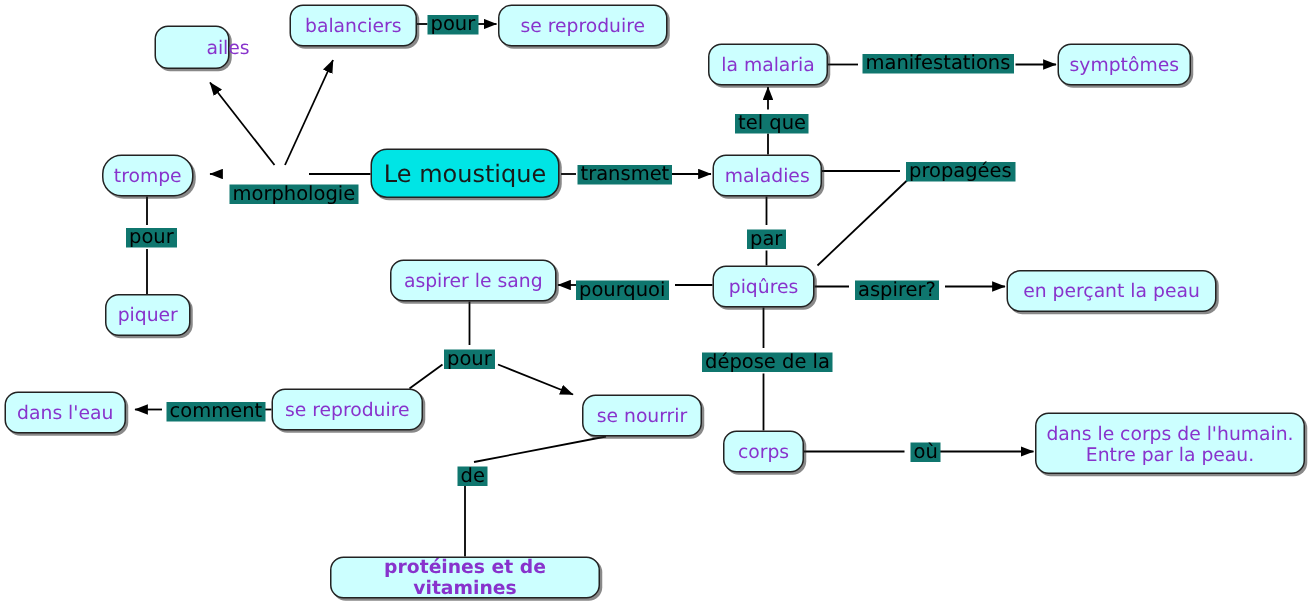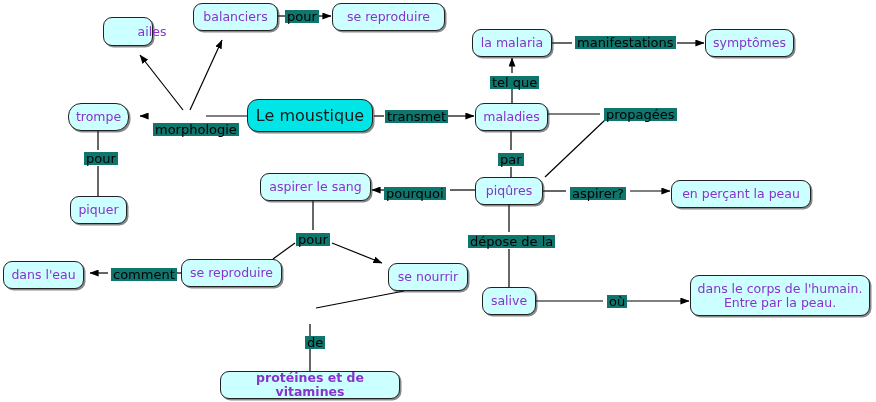--- a/index.html
+++ b/index.html
@@ -130,35 +130,35 @@
       <div class="node" style="left: 68px; top: 103px; width: 61px; height: 28px; border-radius: 13px;">trompe</div>
       <div class="node root" style="left: 247px; top: 99px; width: 126px; height: 33px;">Le moustique</div>
       <div class="node" style="left: 475px; top: 103px; width: 73px; height: 28px;">maladies</div>
       <div class="node" style="left: 70px; top: 196px; width: 57px; height: 28px;">piquer</div>
       <div class="node" style="left: 260px; top: 173px; width: 111px; height: 28px;">aspirer le sang</div>
       <div class="node" style="left: 475px; top: 177px; width: 68px; height: 28px;">piqûres</div>
       <div class="node" style="left: 671px; top: 180px; width: 140px; height: 28px;">en perçant la peau</div>
       <div class="node" style="left: 3px; top: 261px; width: 81px; height: 28px;">dans l'eau</div>
       <div class="node" style="left: 181px; top: 259px; width: 101px; height: 28px;">se reproduire</div>
       <div class="node" style="left: 388px; top: 263px; width: 80px; height: 28px;">se nourrir</div>
-      <div class="node" style="left: 482px; top: 287px; width: 54px; height: 28px;">salive</div>
+      <div class="node" style="left: 482px; top: 287px; width: 54px; height: 28px;">corps</div>
       <div class="node" style="left: 690px; top: 275px; width: 180px; height: 41px;">dans le corps de l'humain.
 Entre par la peau.</div>
       <div class="node" style="left: 220px; top: 371px; width: 180px; height: 28px; font-weight: bold;">protéines et de vitamines</div>
     </div>
   <div id="labels-layer">
       <div class="edge-label" style="left: 153px; top: 123px;">morphologie</div>
       <div class="edge-label" style="left: 285px; top: 10px;">pour</div>
       <div class="edge-label" style="left: 84px; top: 152px;">pour</div>
       <div class="edge-label" style="left: 385px; top: 110px;">transmet</div>
       <div class="edge-label" style="left: 490px; top: 76px;">tel que</div>
       <div class="edge-label" style="left: 575px; top: 36px;">manifestations</div>
       <div class="edge-label" style="left: 498px; top: 153px;">par</div>
       <div class="edge-label" style="left: 604px; top: 108px;">propagées</div>
       <div class="edge-label" style="left: 384px; top: 187px;">pourquoi</div>
       <div class="edge-label" style="left: 570px; top: 187px;">aspirer?</div>
       <div class="edge-label" style="left: 468px; top: 235px;">dépose de la</div>
       <div class="edge-label" style="left: 607px; top: 295px;">où</div>
       <div class="edge-label" style="left: 296px; top: 233px;">pour</div>
       <div class="edge-label" style="left: 111px; top: 268px;">comment</div>
-      <div class="edge-label" style="left: 305px; top: 311px; margin-top: 25px;">de</div>
+      <div class="edge-label" style="left: 305px; top: 311px;">de</div>
     </div>
 </div>
 
 </body></html>

